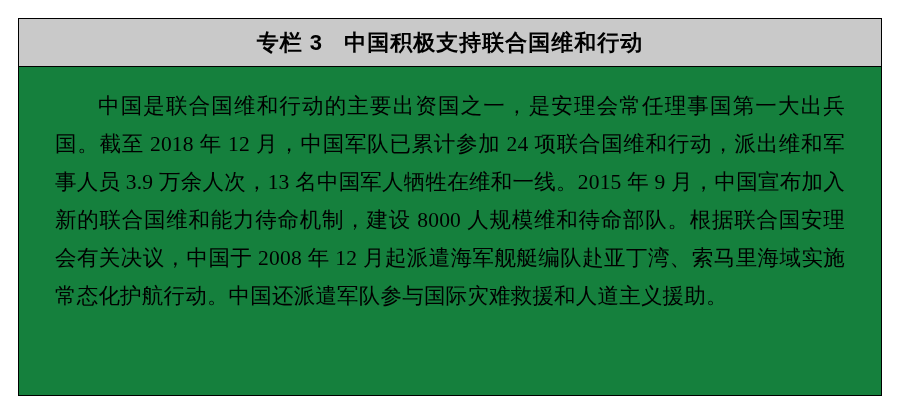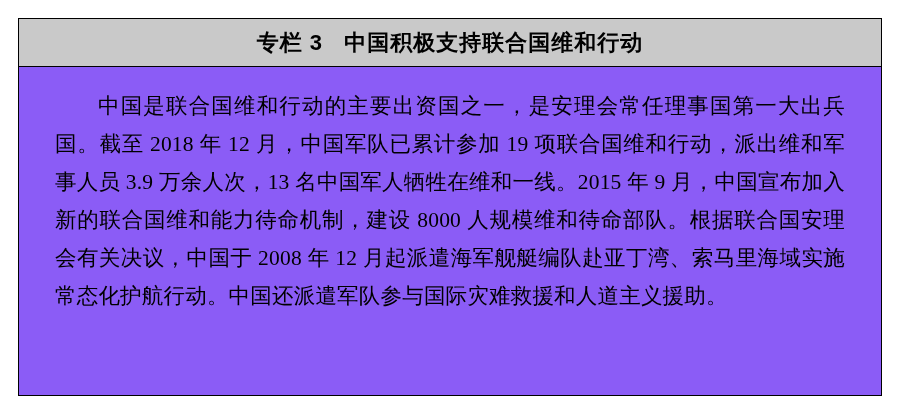--- a/index.html
+++ b/index.html
@@ -14,21 +14,21 @@
     overflow: hidden;
   }
   .box {
     position: absolute;
     left: 18px;
     top: 18px;
     width: 864px;
     height: 378px;
     border: 1px solid #000000;
     box-sizing: border-box;
-    background: #8b5cf6;
+    background: #15803d;
   }
   .box-header {
     height: 48px;
     background: #c9c9c9;
     border-bottom: 1px solid #000000;
     display: flex;
     align-items: center;
     justify-content: center;
     box-sizing: border-box;
   }
@@ -56,15 +56,15 @@
   }
 </style>
 </head>
 <body>
 
 <div class="box">
   <div class="box-header">
     <span class="box-title">专栏 3   中国积极支持联合国维和行动</span>
   </div>
   <div class="box-body">
-    <p class="para">中国是联合国维和行动的主要出资国之一，是安理会常任理事国第一大出兵国。截至 2018 年 12 月，中国军队已累计参加 19 项联合国维和行动，派出维和军事人员 3.9 万余人次，13 名中国军人牺牲在维和一线。2015 年 9 月，中国宣布加入新的联合国维和能力待命机制，建设 8000 人规模维和待命部队。根据联合国安理会有关决议，中国于 2008 年 12 月起派遣海军舰艇编队赴亚丁湾、索马里海域实施常态化护航行动。中国还派遣军队参与国际灾难救援和人道主义援助。</p>
+    <p class="para">中国是联合国维和行动的主要出资国之一，是安理会常任理事国第一大出兵国。截至 2018 年 12 月，中国军队已累计参加 24 项联合国维和行动，派出维和军事人员 3.9 万余人次，13 名中国军人牺牲在维和一线。2015 年 9 月，中国宣布加入新的联合国维和能力待命机制，建设 8000 人规模维和待命部队。根据联合国安理会有关决议，中国于 2008 年 12 月起派遣海军舰艇编队赴亚丁湾、索马里海域实施常态化护航行动。中国还派遣军队参与国际灾难救援和人道主义援助。</p>
   </div>
 </div>
 
 </body></html>

